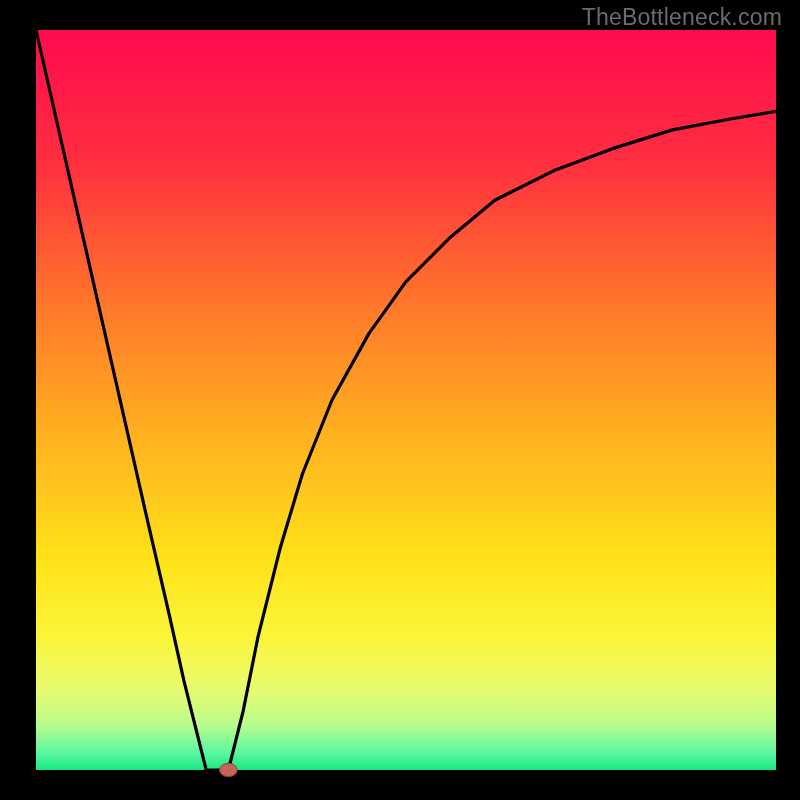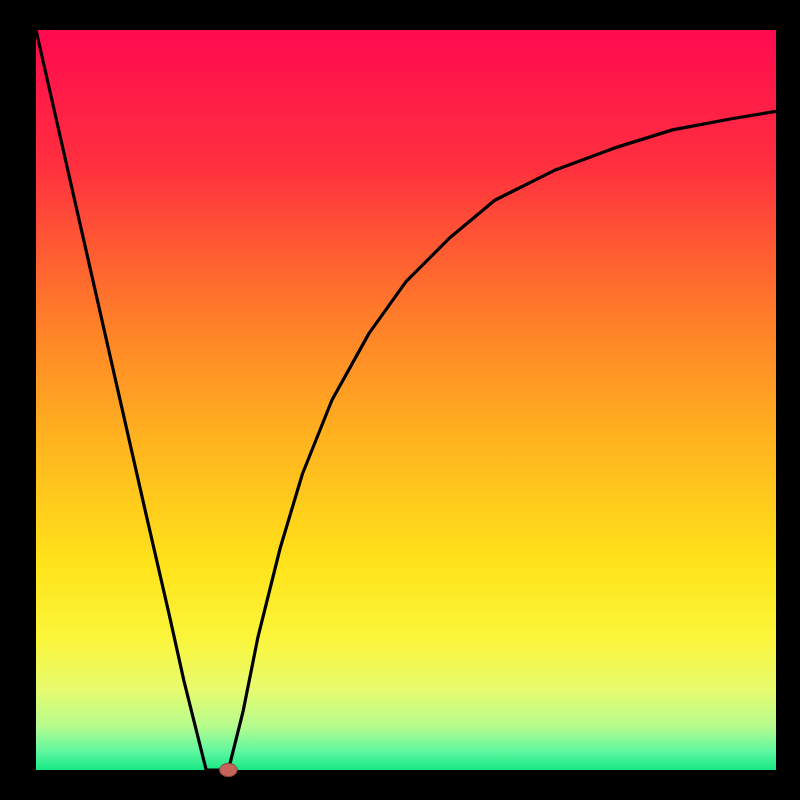--- a/index.html
+++ b/index.html
@@ -31,20 +31,21 @@
     position: absolute;
     left: 0;
     top: 0;
   }
 </style>
 </head>
 <body>
 
 <div class="frame">
 
+  <div class="watermark">TheBottleneck.com</div>
 
   <svg class="plot" width="800" height="800" viewBox="0 0 800 800">
     <defs>
       <linearGradient id="bg-grad" x1="0" y1="0" x2="0" y2="1">
           <stop offset="0%" stop-color="#ff0a4f"></stop>
           <stop offset="18%" stop-color="#ff2f3f"></stop>
           <stop offset="38%" stop-color="#ff7a2a"></stop>
           <stop offset="55.00000000000001%" stop-color="#ffb21f"></stop>
           <stop offset="72%" stop-color="#ffe31a"></stop>
           <stop offset="82%" stop-color="#fbf53a"></stop>

